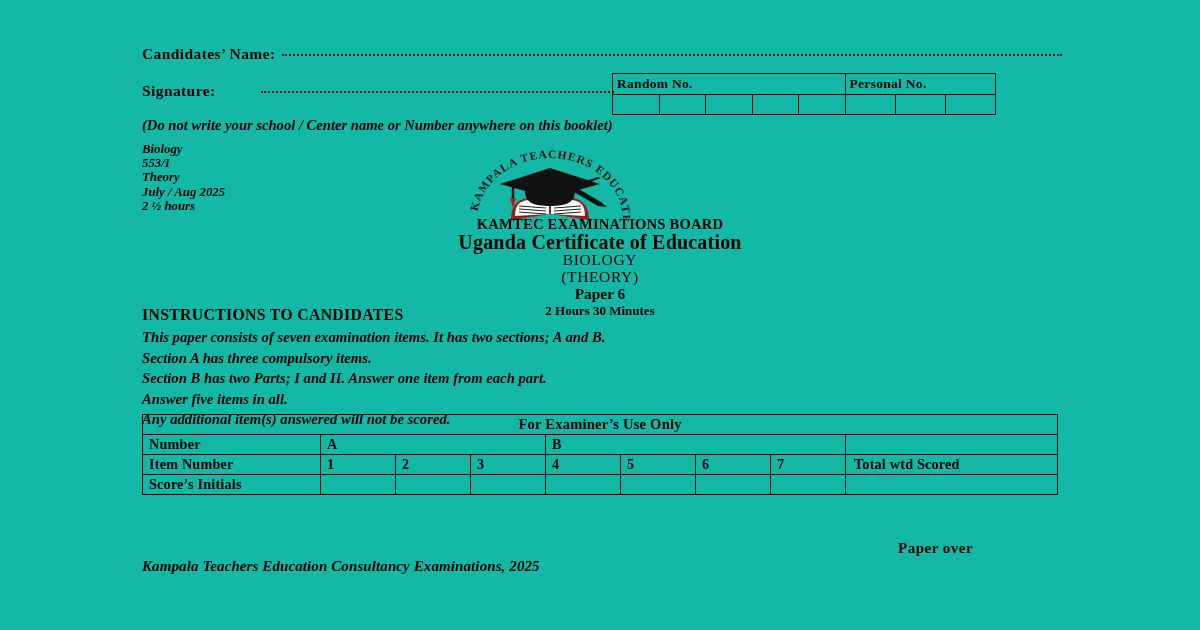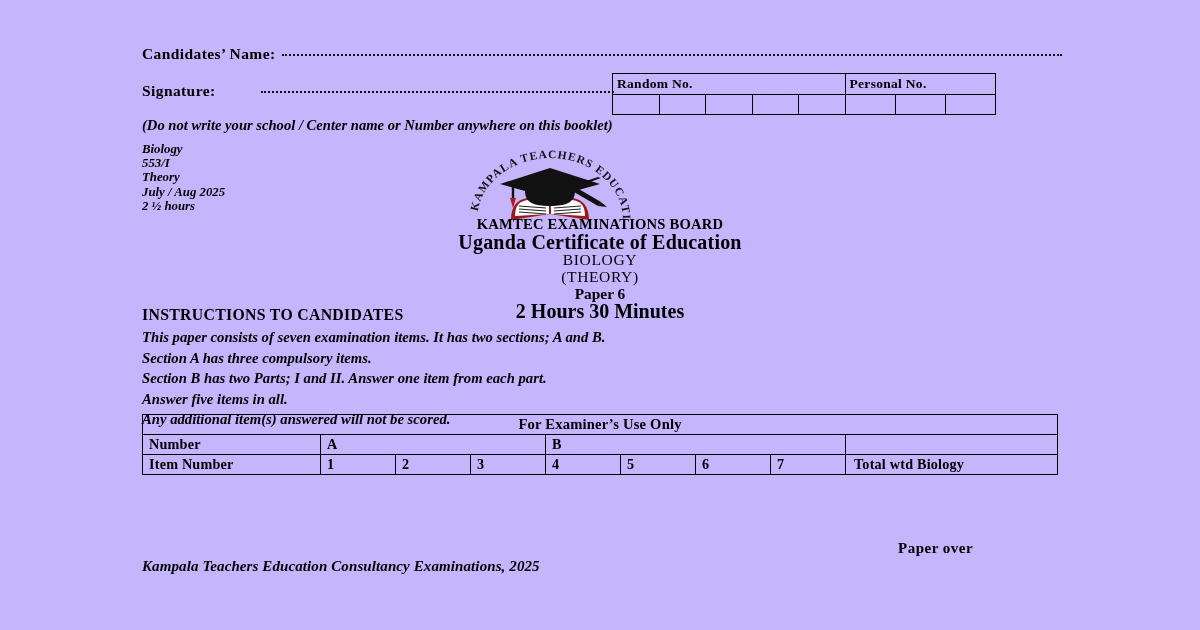--- a/index.html
+++ b/index.html
@@ -14,21 +14,21 @@
     overflow: hidden;
     font-family: "Liberation Serif", "DejaVu Serif", serif;
     color: #000000;
     -webkit-font-smoothing: none;
   }
 
   .page {
     position: relative;
     width: 1200px;
     height: 630px;
-    background: #c4b5fd;
+    background: #14b8a6;
   }
 
   
   .hdr-name {
     position: absolute;
     left: 142px;
     top: 45px;
     width: 920px;
     display: flex;
     align-items: baseline;
@@ -145,21 +145,21 @@
     letter-spacing: 0.6px;
     line-height: 16.5px;
   }
   .t-paper {
     font-weight: bold;
     font-size: 15.4px;
     line-height: 17px;
   }
   .t-dur {
     font-weight: bold;
-    font-size: 20px;
+    font-size: 13px;
     line-height: 18px;
   }
 
   
   .instr-head {
     position: absolute;
     left: 142px;
     top: 306px;
     font-weight: bold;
     font-size: 15.8px;
@@ -344,21 +344,32 @@
     </tr>
     <tr>
       <td>Item Number</td>
       <td class="ex-num">1</td>
       <td class="ex-num">2</td>
       <td class="ex-num">3</td>
       <td class="ex-num">4</td>
       <td class="ex-num">5</td>
       <td class="ex-num">6</td>
       <td class="ex-num">7</td>
-      <td class="ex-total">Total wtd Biology</td>
+      <td class="ex-total">Total wtd Scored</td>
+    </tr>
+    <tr>
+      <td>Score’s Initials</td>
+      <td></td>
+      <td></td>
+      <td></td>
+      <td></td>
+      <td></td>
+      <td></td>
+      <td></td>
+      <td></td>
     </tr>
   </tbody>
     </table>
 
   <div class="turnover">Paper over</div>
   <div class="footer-note">Kampala Teachers Education Consultancy Examinations, 2025</div>
 
 </div>
 
 </body></html>

